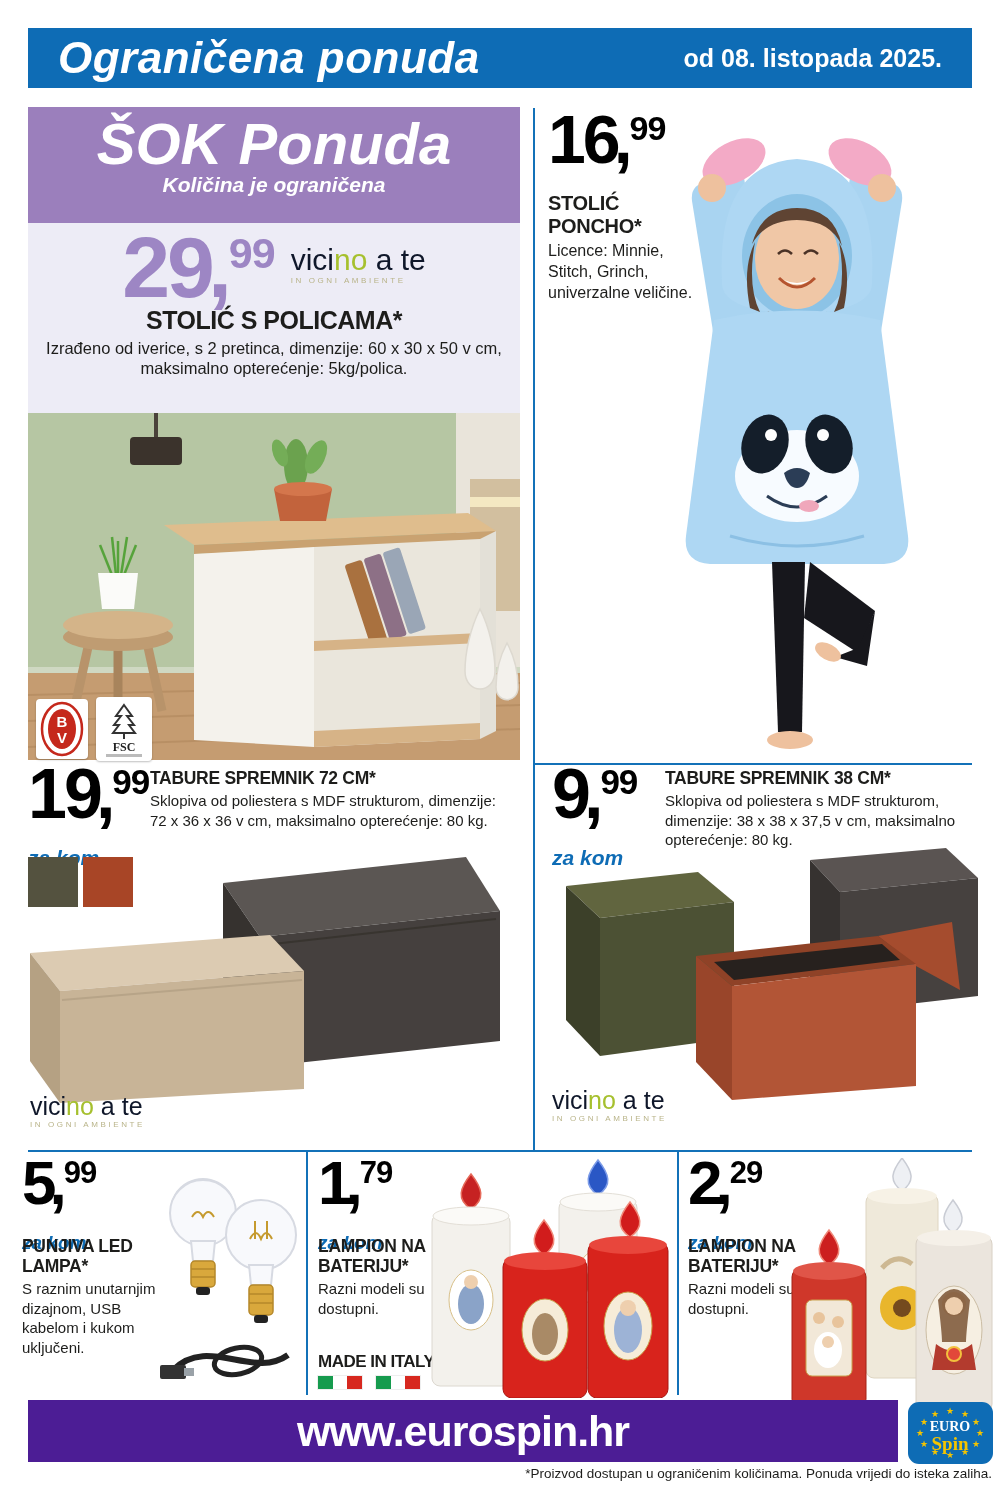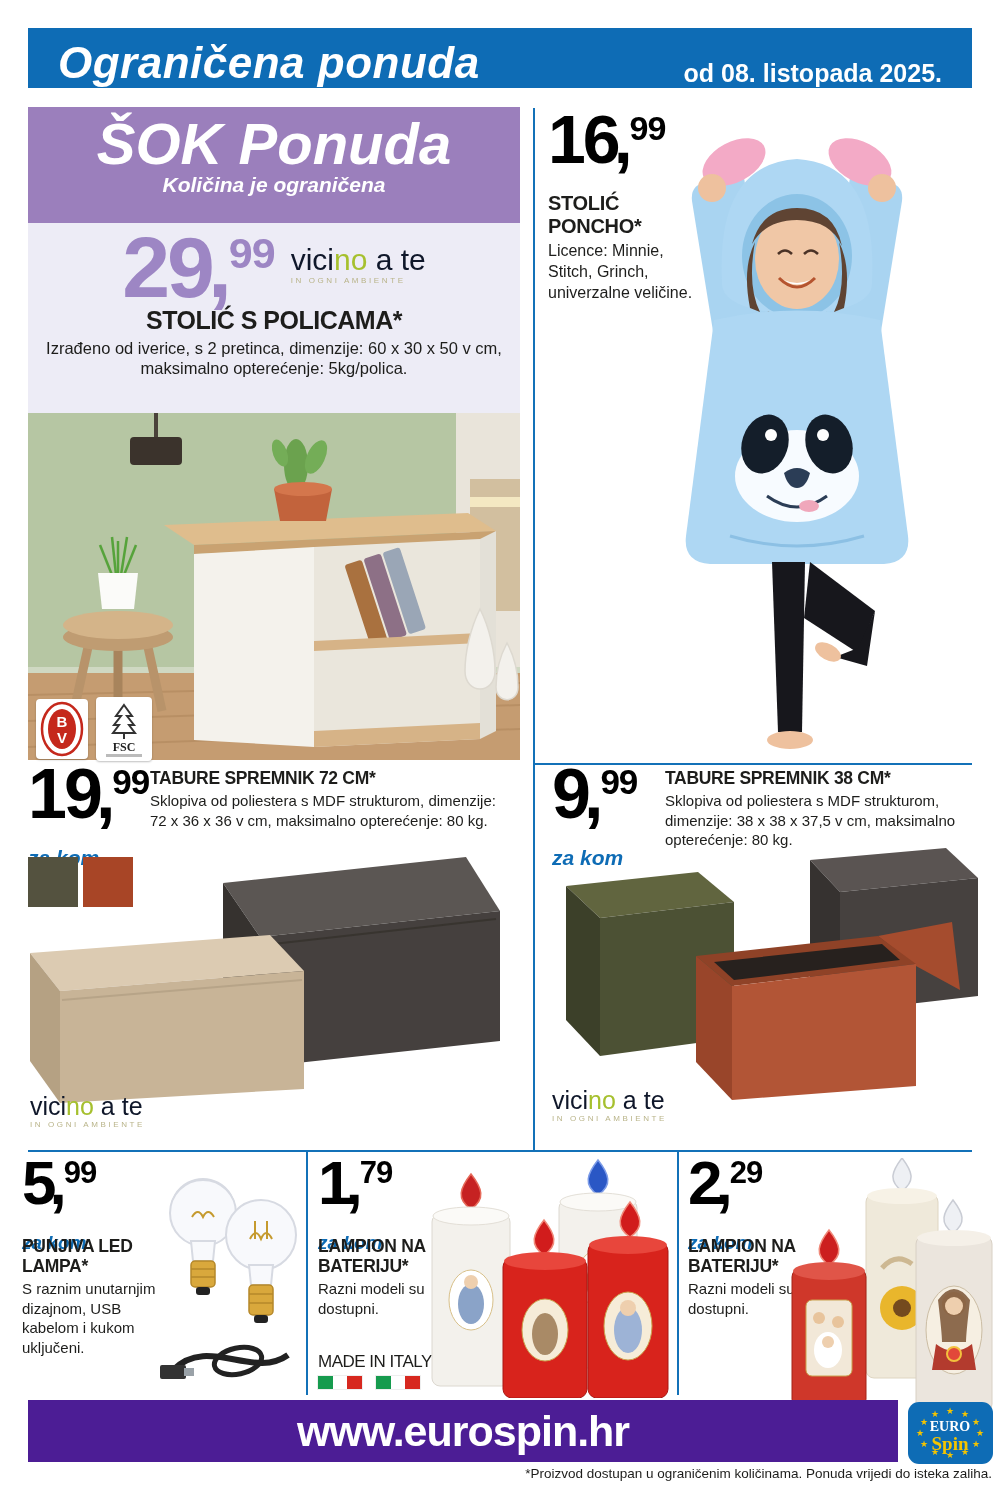--- a/index.html
+++ b/index.html
@@ -1,20 +1,20 @@
 <!DOCTYPE html>
 <html><head>
 <meta charset="utf-8">
 <style>
   *{margin:0;padding:0;box-sizing:border-box}
   html,body{width:1000px;height:1485px}
   body{position:relative;background:#fff;font-family:"Liberation Sans",sans-serif;color:#1d1d1b;overflow:hidden}
   .abs{position:absolute}
   
-  .banner{left:28px;top:28px;width:944px;height:60px;background:#0e6cb5;display:flex;align-items:flex-end;justify-content:space-between;padding:0 30px;color:#fff}
+  .banner{left:28px;top:28px;width:944px;height:60px;background:#0e6cb5;display:flex;align-items:center;justify-content:space-between;padding:0 30px;color:#fff}
   .banner-title{font-size:44px;font-weight:800;font-style:italic;letter-spacing:.5px}
   .banner-date{font-size:25px;font-weight:700}
   
   .vline,.hline{background:#1371b8}
   
   .price{color:#000000;font-weight:800;letter-spacing:-3px;line-height:.8;white-space:nowrap}
   .price .p-dec{font-size:.5em;vertical-align:.68em;letter-spacing:-1px}
   .price .p-comma{margin-left:-4px}
   .price.purple{color:#9d86c4}
   .za-kom{color:#0e6cb5;font-weight:700;font-style:italic;font-size:21px;letter-spacing:0;margin-top:24px}
@@ -32,21 +32,21 @@
   .vicino .v1{color:#0f172a}
   .vicino .v2{color:#a6c02e}
   .vicino .vsub{font-size:8px;letter-spacing:2.6px;color:#b9b489;margin-top:2px}
   .vicino-lg{font-size:30px}
   .vicino-sm{font-size:25px}
   
   .prod-title{font-weight:700;font-size:17.5px;letter-spacing:-.3px;line-height:1.15}
   .prod-desc{font-size:15px;line-height:1.3;margin-top:3px}
   .swatch{width:50px;height:50px}
   
-  .mii{font-size:17px;font-weight:400;letter-spacing:-.5px;font-stretch:condensed}
+  .mii{font-size:17px;font-weight:700;letter-spacing:-.5px;font-stretch:condensed}
   .flags{display:flex;gap:14px;margin-top:4px}
   .flag{display:flex;width:44px;height:13px;box-shadow:0 0 0 1px #eee}
   .flag span{flex:1}
   .flag .fg{background:#169b4e}.flag .fw{background:#fff}.flag .fr{background:#d7281f}
   
   .footer-bar{left:28px;top:1400px;width:870px;height:62px;background:#4c1d95;display:flex;align-items:center;justify-content:center}
   .footer-url{color:#fff;font-size:43px;font-weight:800;letter-spacing:-1px}
   .fine-print{top:1466px;right:8px;font-size:13.5px;color:#1d1d1b}
   .eurologo{left:908px;top:1402px;width:85px;height:62px}
   

